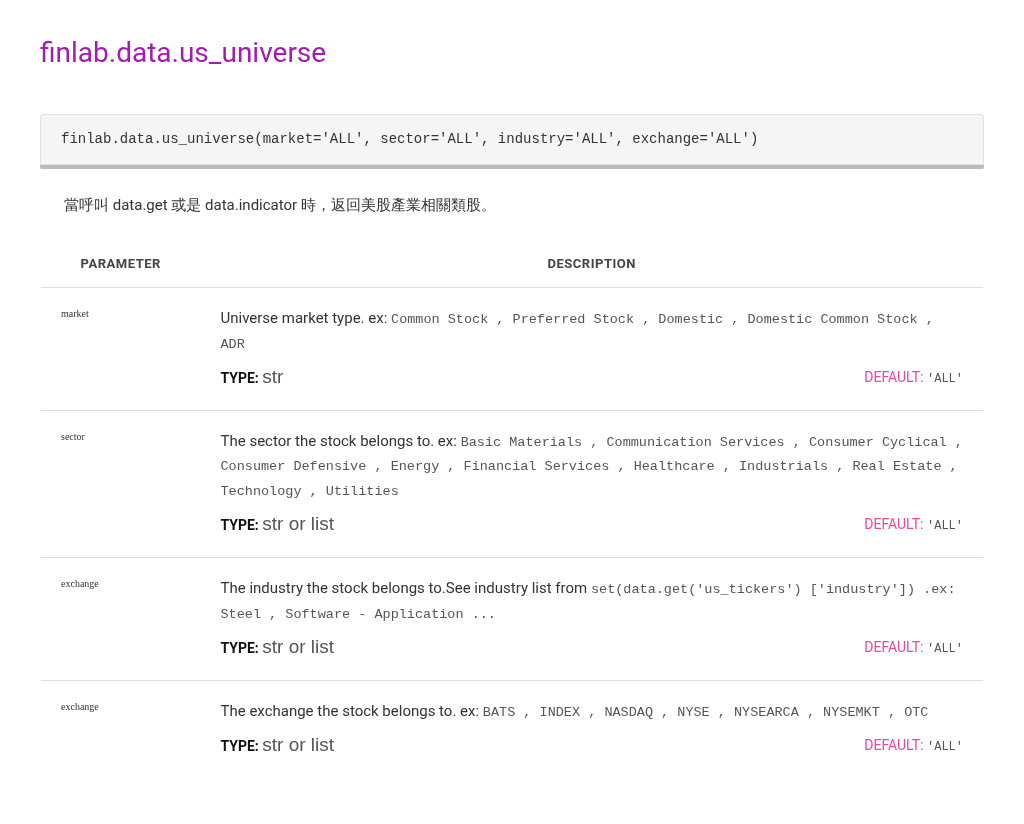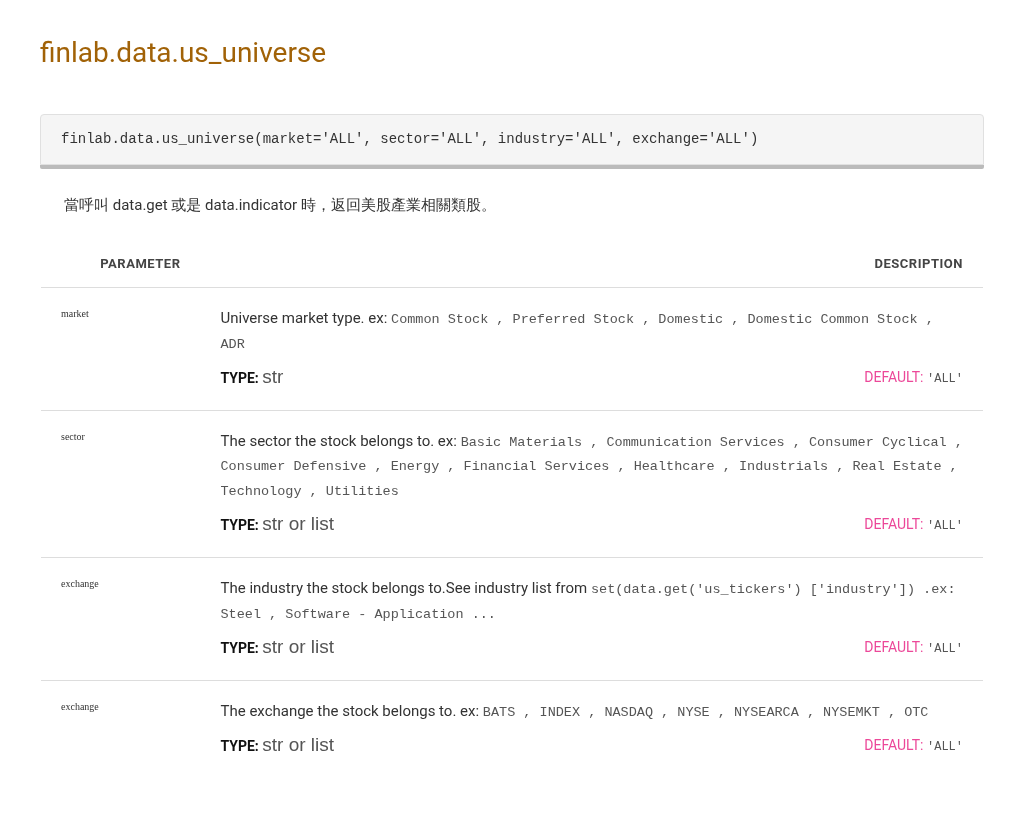--- a/index.html
+++ b/index.html
@@ -7,21 +7,21 @@
       font-family: -apple-system, BlinkMacSystemFont, "Segoe UI", Roboto, sans-serif;
       background: #ffffff;
       color: #333;
       padding: 32px 40px;
       font-size: 15px;
       line-height: 1.5;
     }
     h1 {
       font-size: 28px;
       font-weight: 400;
-      color: #a16207;
+      color: #a21caf;
       margin-bottom: 40px;
     }
     .code-header {
       background: #f5f5f5;
       border: 1px solid #e0e0e0;
       border-radius: 4px 4px 0 0;
       padding: 14px 20px;
       font-family: "Courier New", Courier, monospace;
       font-size: 14px;
       color: #333;
@@ -46,21 +46,21 @@
       border-radius: 4px;
       width: 100%;
       border-collapse: collapse;
       overflow: hidden;
     }
     .params-table thead tr {
       border-bottom: 1px solid #ddd;
     }
     .params-table th {
       padding: 14px 20px;
-      text-align: right;
+      text-align: center;
       font-size: 13px;
       font-weight: 700;
       color: #444;
       letter-spacing: 0.04em;
       background: #fff;
     }
     .params-table th:first-child {
       width: 160px;
     }
     .params-table tbody tr {

